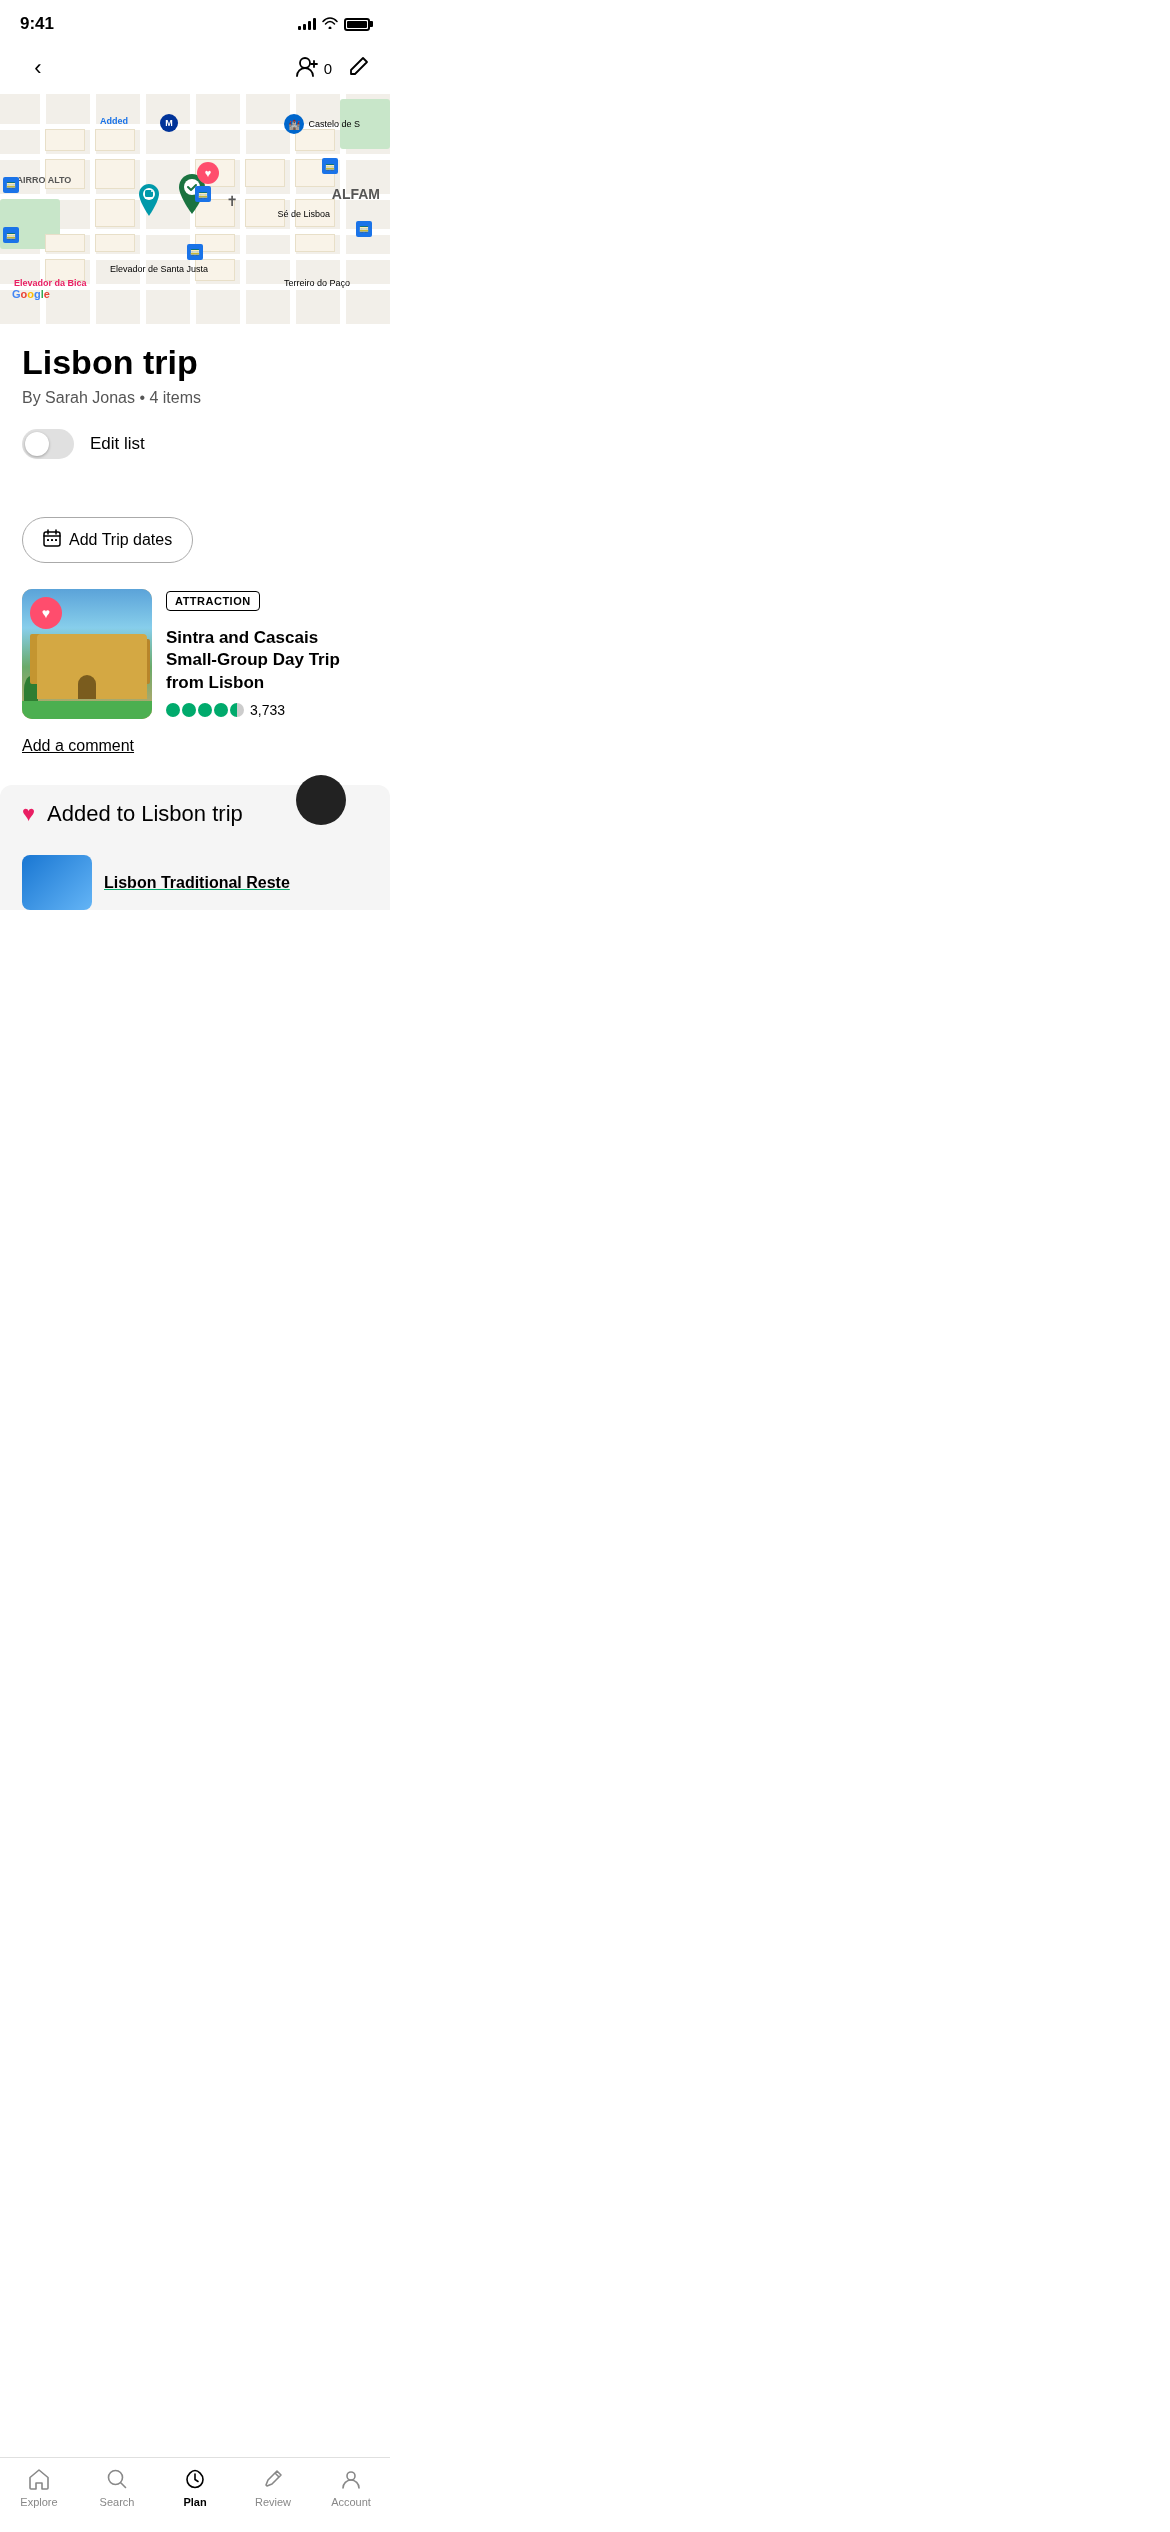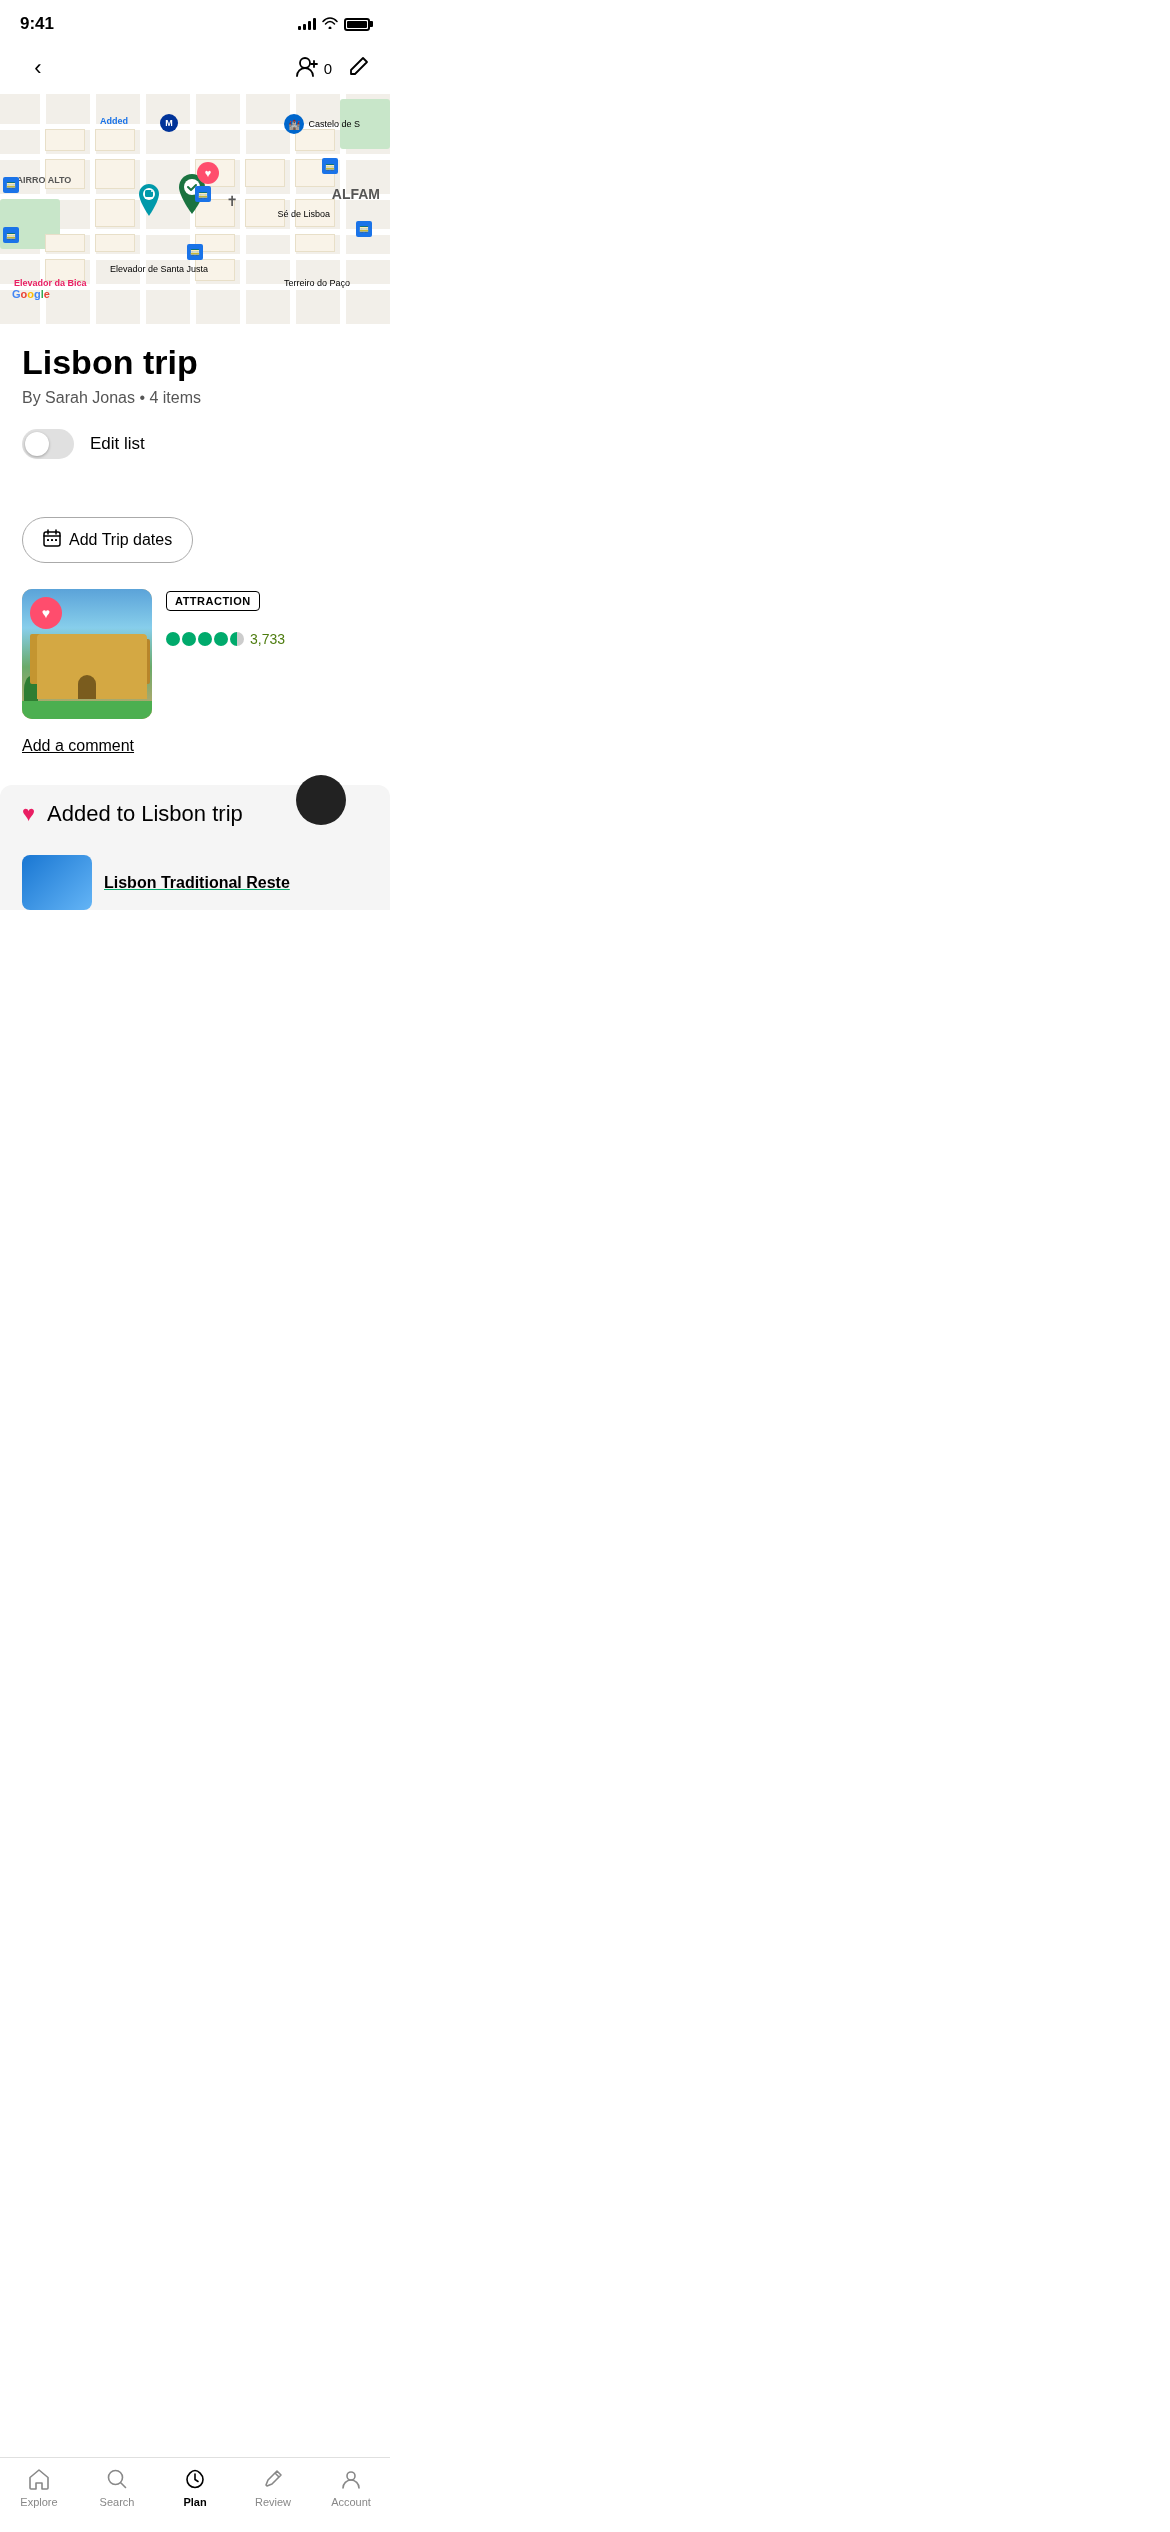--- a/index.html
+++ b/index.html
@@ -381,21 +381,21 @@
       width: 14px;
       height: 14px;
       border-radius: 50%;
     }
     .dot-full { background: #00aa6c; }
     .dot-half {
       background: linear-gradient(90deg, #00aa6c 50%, #ccc 50%);
     }
     .rating-count {
       font-size: 14px;
-      color: #4d7c0f;
+      color: #000000;
     }
 
     
     .add-comment {
       text-decoration: underline;
       font-size: 16px;
       color: #000;
       cursor: pointer;
       margin-bottom: 20px;
       display: inline-block;
@@ -785,20 +785,21 @@
         <div class="castle-tower-right"></div>
         <div class="castle-body"></div>
         <div class="castle-arch"></div>
 
         <div style="position:absolute;bottom:0;left:0;right:0;height:18px;background:#4caf50;border-radius:0;"></div>
       </div>
       <div class="card-heart-badge">♥</div>
     </div>
     <div class="card-info">
       <div class="attraction-badge">ATTRACTION</div>
+      <div class="card-title">Sintra and Cascais Small-Group Day Trip from Lisbon</div>
       <div class="rating-row">
         <div class="rating-circles">
           <div class="rating-dot dot-full"></div>
           <div class="rating-dot dot-full"></div>
           <div class="rating-dot dot-full"></div>
           <div class="rating-dot dot-full"></div>
           <div class="rating-dot dot-half"></div>
         </div>
         <span class="rating-count">3,733</span>
       </div>

